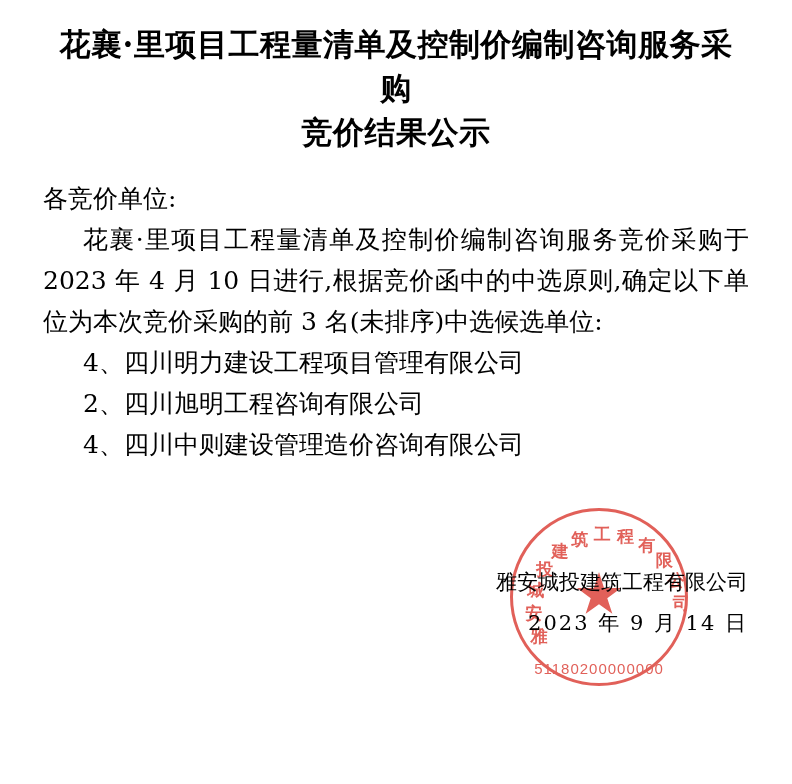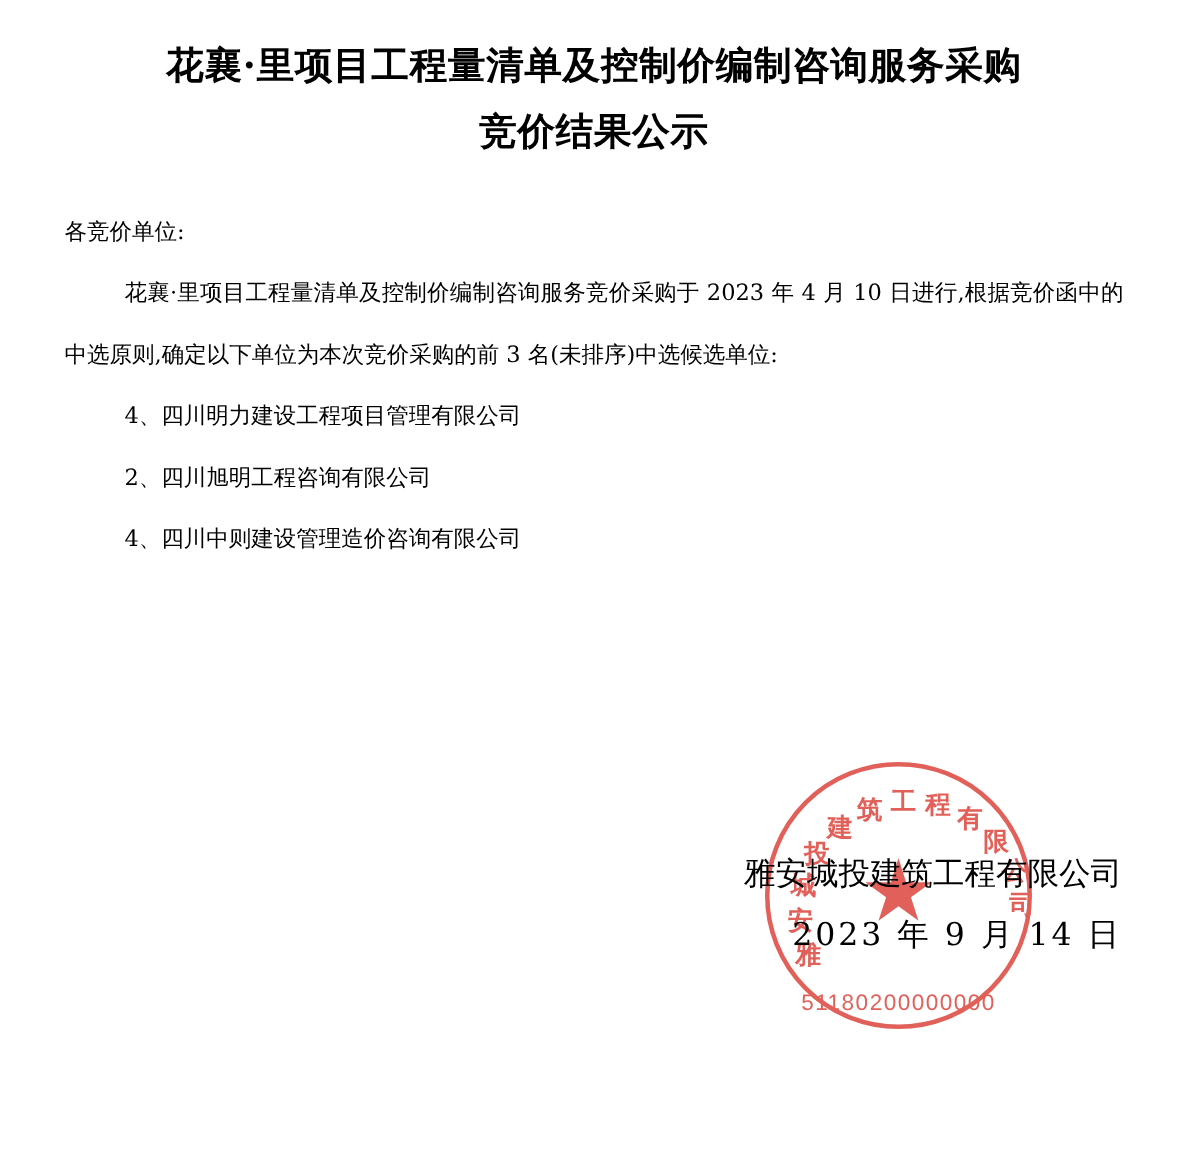--- a/index.html
+++ b/index.html
@@ -21,32 +21,32 @@
     box-sizing: border-box;
     padding: 0;
   }
   .title-block {
     margin: 0 auto;
     padding-top: 22px;
     width: 700px;
     text-align: center;
   }
   .title-line {
-    font-size: 25px;
+    font-size: 31px;
     font-weight: bold;
     letter-spacing: 0.5px;
     line-height: 44px;
     font-family: "DejaVu Serif", "Liberation Serif", serif;
     text-align: center;
   }
   .body-block {
     margin: 0 auto;
     width: 706px;
     padding-top: 24px;
-    font-size: 15px;
+    font-size: 25px;
     line-height: 41px;
     text-align: justify;
     font-family: "DejaVu Serif", "Liberation Serif", serif;
   }
   .p {
     margin: 0;
     padding: 0;
   }
   .indent2 {
     text-indent: 40px;

